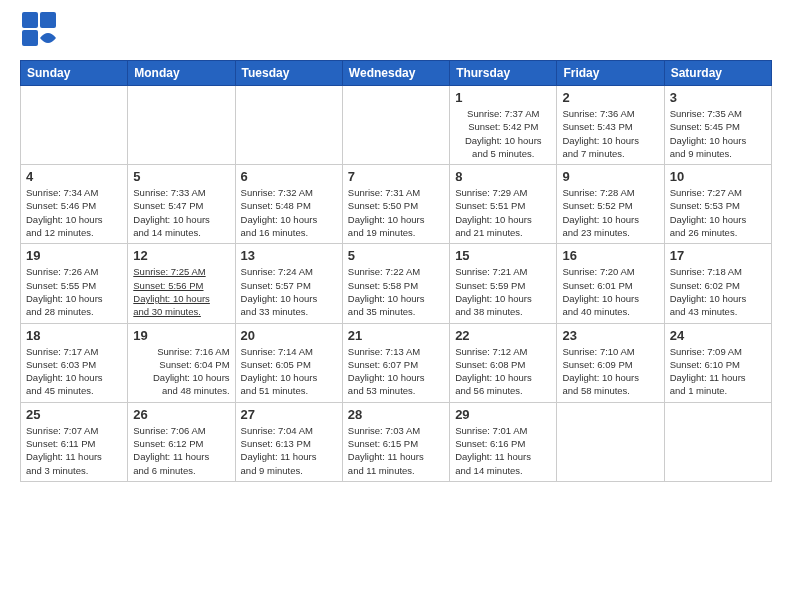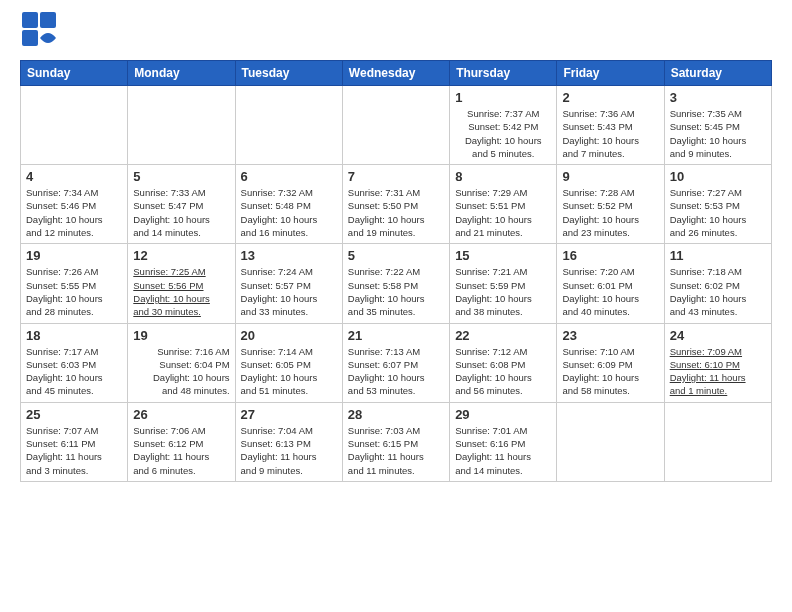--- a/index.html
+++ b/index.html
@@ -197,21 +197,21 @@
 and 38 minutes.</div>
             </td>
             <td>
               <div class="day-number">16</div>
               <div class="day-info" style="white-space: pre-line;">Sunrise: 7:20 AM
 Sunset: 6:01 PM
 Daylight: 10 hours
 and 40 minutes.</div>
             </td>
             <td>
-              <div class="day-number">11</div>
+              <div class="day-number">17</div>
               <div class="day-info" style="white-space: pre-line;">Sunrise: 7:18 AM
 Sunset: 6:02 PM
 Daylight: 10 hours
 and 43 minutes.</div>
             </td>
           </tr>
           <tr>
             <td>
               <div class="day-number">18</div>
               <div class="day-info" style="white-space: pre-line;">Sunrise: 7:17 AM
@@ -249,21 +249,21 @@
             </td>
             <td>
               <div class="day-number">23</div>
               <div class="day-info" style="white-space: pre-line;">Sunrise: 7:10 AM
 Sunset: 6:09 PM
 Daylight: 10 hours
 and 58 minutes.</div>
             </td>
             <td>
               <div class="day-number">24</div>
-              <div class="day-info" style="white-space: pre-line; text-decoration: underline;">Sunrise: 7:09 AM
+              <div class="day-info" style="white-space: pre-line;">Sunrise: 7:09 AM
 Sunset: 6:10 PM
 Daylight: 11 hours
 and 1 minute.</div>
             </td>
           </tr>
           <tr>
             <td>
               <div class="day-number">25</div>
               <div class="day-info" style="white-space: pre-line;">Sunrise: 7:07 AM
 Sunset: 6:11 PM

